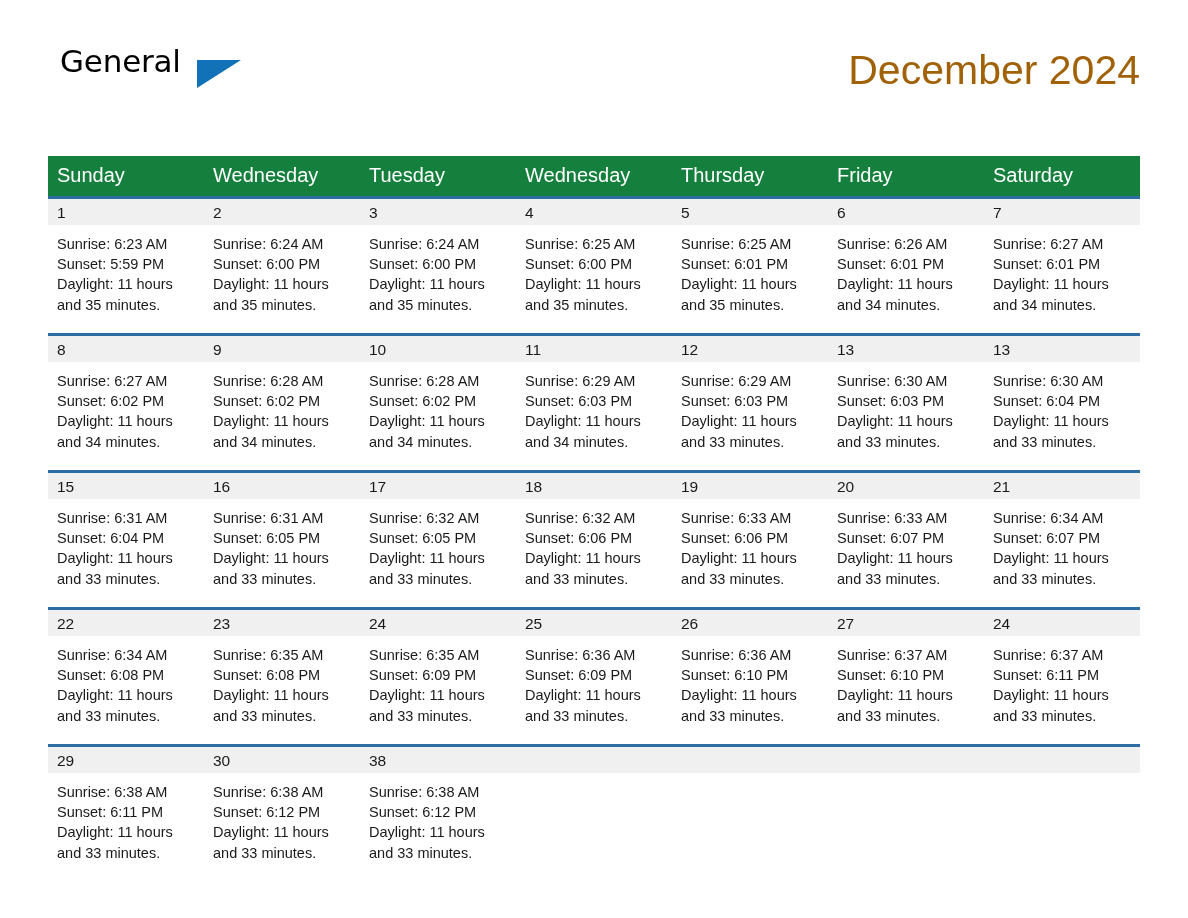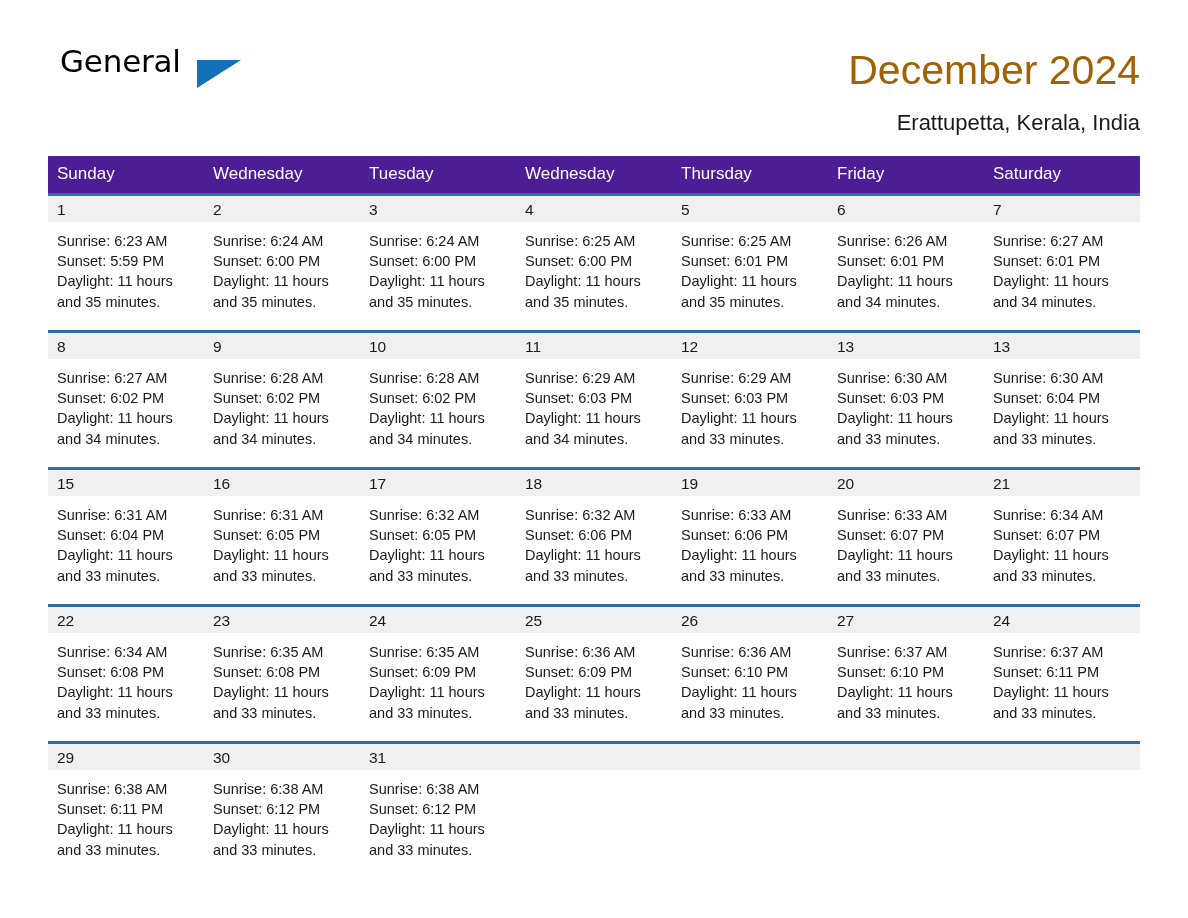--- a/index.html
+++ b/index.html
@@ -90,24 +90,24 @@
   
   .calendar {
     width: 1092px;
     border-collapse: collapse;
     table-layout: fixed;
     margin-top: 44px;
   }
   .calendar col { width: 156px; }
 
   thead th {
-    background: #4c1d95;
+    background: #15803d;
     color: #ffffff;
     text-align: left;
-    font-size: 17px;
+    font-size: 20px;
     font-weight: 400;
     padding: 8px 0 9px 9px;
     height: 18px;
     font-family: "Liberation Sans", sans-serif;
   }
 
   tbody tr.week-row td {
     vertical-align: top;
     padding: 0;
     border-top: 3px solid #2e6da4;
@@ -149,21 +149,20 @@
 
   <div class="header">
 
     <div class="brand">
       <div class="brand-line1">General</div>
       <div class="brand-triangle"></div>
     </div>
 
     <div class="title-block">
       <div class="cal-title">December 2024</div>
-      <div class="cal-location">Erattupetta, Kerala, India</div>
     </div>
 
   </div>
 
   <table class="calendar">
     <colgroup>
       <col>
         <col>
         <col>
         <col>
@@ -534,21 +533,21 @@
               <div class="cell-body">
                 <div>Sunrise: 6:38 AM</div>
                 <div>Sunset: 6:12 PM</div>
                 <div>Daylight: 11 hours</div>
                 <div>and 33 minutes.</div>
               </div>
             </div>
           </td>
         <td>
             <div class="cell">
-              <div class="daynum-band">31</div>
+              <div class="daynum-band">38</div>
               <div class="cell-body">
                 <div>Sunrise: 6:38 AM</div>
                 <div>Sunset: 6:12 PM</div>
                 <div>Daylight: 11 hours</div>
                 <div>and 33 minutes.</div>
               </div>
             </div>
           </td>
         <td>
             <div class="cell empty">

